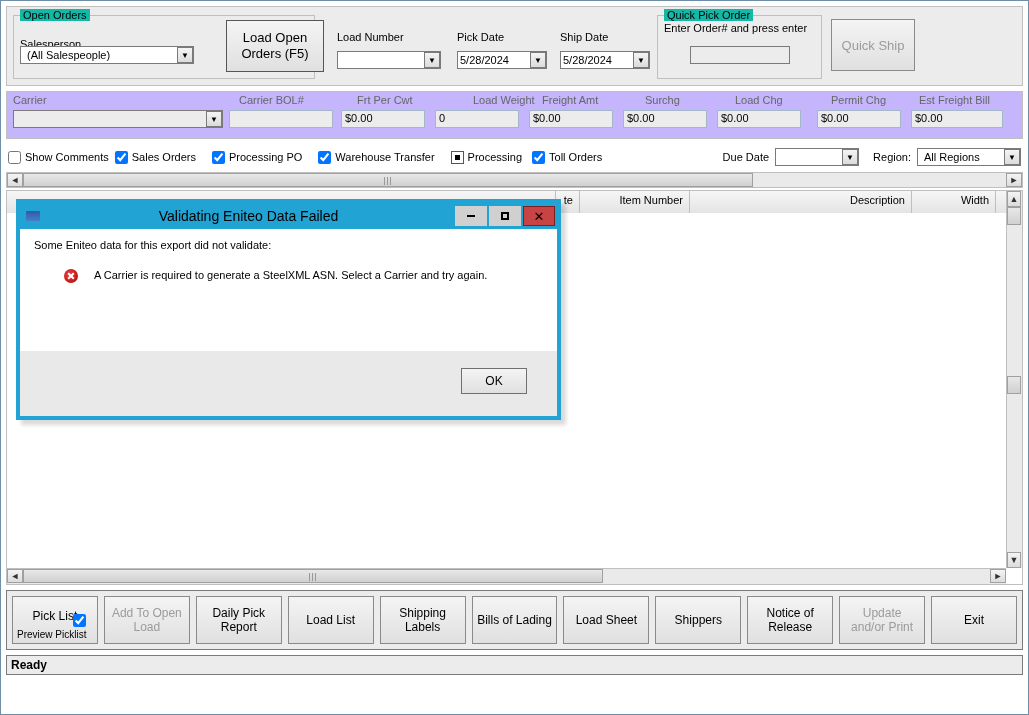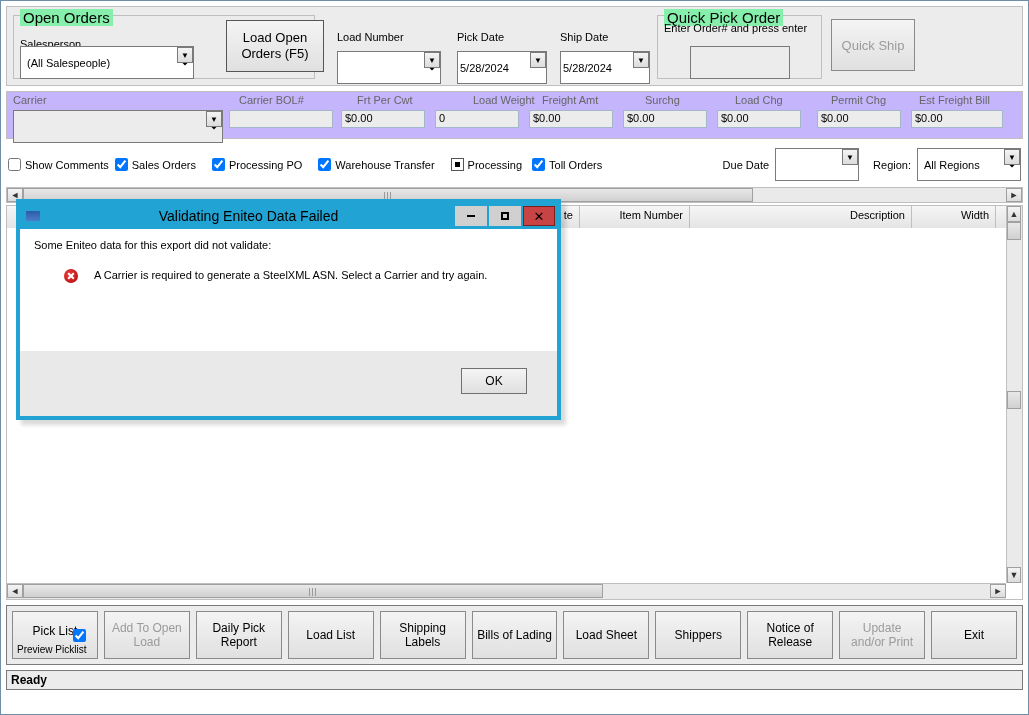--- a/index.html
+++ b/index.html
@@ -30,37 +30,37 @@
   .groupbox {
     position: absolute;
     border: 1px solid #bfbfbf;
     background: #ececec;
     box-sizing: border-box;
   }
   .gb-legend {
     position: absolute;
     top: -7px;
     left: 6px;
-    background: #86efac;
+    background: #14b8a6;
     padding: 0 3px;
-    font-size: 15px;
+    font-size: 11px;
     color: #000;
   }
   .label {
     font-size: 11px;
     color: #000;
   }
   select, input[type=text] {
     font-family: inherit;
     font-size: 11px;
     border: 1px solid #7a7a7a;
     background: #fff;
     box-sizing: border-box;
     padding: 1px 2px;
-    height: 33px;
+    height: 18px;
   }
   .combo-wrap { position: relative; display: inline-block; }
   .combo-wrap select { padding-right: 16px; }
   .combo-wrap .arrow-btn {
     position: absolute; right: 1px; top: 1px; width: 16px; height: 16px;
     background: linear-gradient(#f4f4f4,#dcdcdc);
     border: 1px solid #7a7a7a; box-sizing: border-box;
     display:flex; align-items:center; justify-content:center;
     pointer-events:none;
     font-size: 8px;

